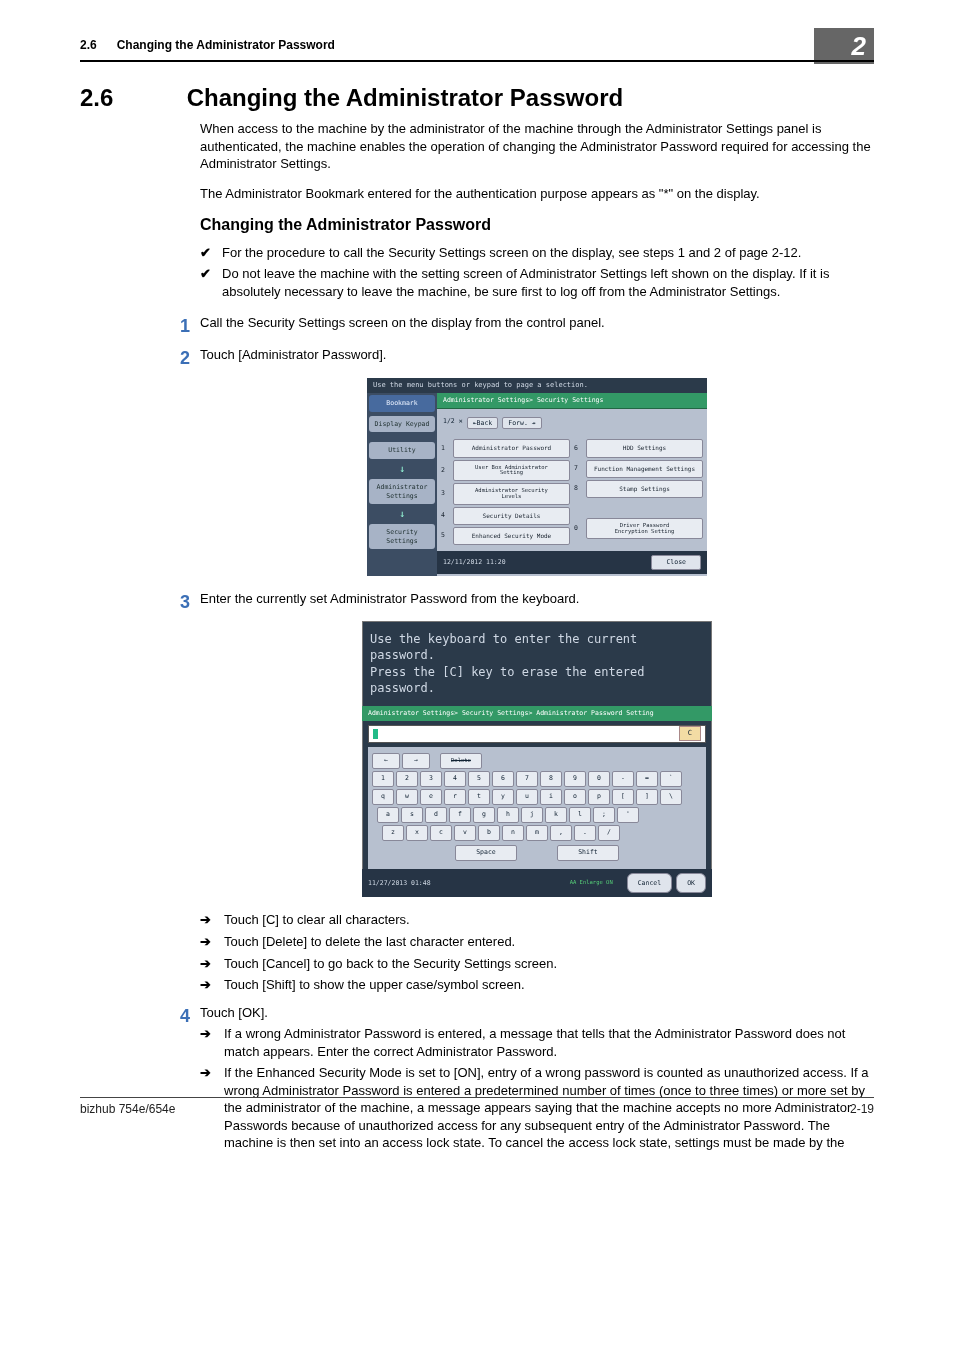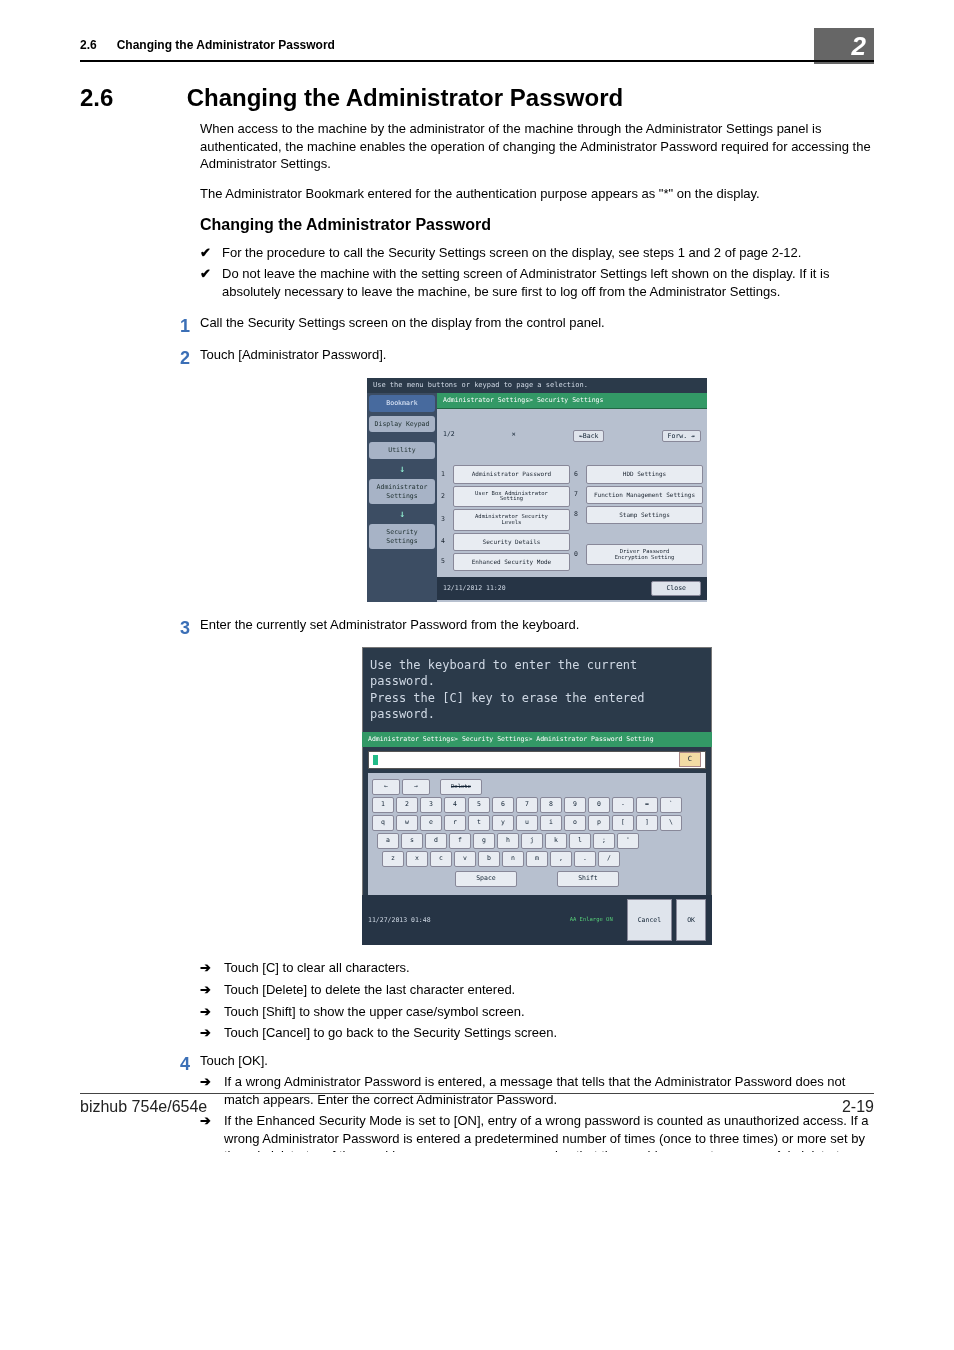--- a/index.html
+++ b/index.html
@@ -146,22 +146,22 @@
     flex: 1;
     background: #b7c0cf;
     color: #1a2430;
     padding: 0 0 2px 0;
   }
   .fig1 .crumb {
     background: #396; color: #fff; padding: 3px 6px; font-size: 6.5px;
     border-bottom: 1px solid #264;
   }
   .fig1 .pager {
-    display: flex; justify-content: space-between; gap: 4px;
-    padding: 21px 6px; font-size: 6.5px; color: #123;
+    display: flex; justify-content: flex-start; gap: 4px;
+    padding: 8px 6px; font-size: 6.5px; color: #123;
   }
   .fig1 .pager .btn {
     background: #dfe4ec; border: 1px solid #889; padding: 1px 5px; border-radius: 2px;
     color: #123;
   }
   .fig1 .grid { display: flex; padding: 2px 4px; gap: 4px;}
   .fig1 .col { flex:1; display:flex; flex-direction:column; gap:2px;}
   .fig1 .row { display:flex; align-items:center; gap:4px;}
   .fig1 .idx { width: 8px; font-size: 6.5px;}
   .fig1 .opt {
@@ -213,25 +213,25 @@
   .fig2 .kkey.del { width:40px; font-size:5.5px; text-decoration: line-through;}
   .fig2 .kkey.space { width:60px; }
   .fig2 .kkey.shift { width:60px; }
   .fig2 .spacerow { display:flex; justify-content:center; gap:40px; margin-top:4px;}
   .fig2 .footer {
     display:flex; justify-content:space-between; align-items:center;
     padding:4px 6px; font-size:6.5px; background:#263445; color:#cfd8e4;
   }
   .fig2 .okc { display:flex; gap:4px; align-items:center;}
   .fig2 .okc .b {
-    background:#dfe4ec; color:#123; border:1px solid #889; padding:16px 10px; border-radius:0;
+    background:#dfe4ec; color:#123; border:1px solid #889; padding:5px 10px; border-radius:6px;
   }
   .fig2 .enl { font-size:5.5px; color:#5c7; margin-right:10px; }
   .ftr {
-    position:absolute; bottom:36px; left:80px; right:80px; font-size:16px; color:#222;
+    position:absolute; bottom:36px; left:80px; right:80px; font-size:12px; color:#222;
     display:flex; justify-content:space-between;
     border-top:1px solid #444; padding-top:4px;
   }
 </style>
 </head>
 <body>
 
 <div class="page">
   <div class="hdr-row">
     <span class="num">2.6</span>
@@ -436,22 +436,22 @@
           <span class="enl">AA Enlarge ON</span>
           <span class="b">Cancel</span>
           <span class="b">OK</span>
         </span>
       </div>
     </div>
 
     <ul class="arrow-list">
       <li>Touch [C] to clear all characters.</li>
       <li>Touch [Delete] to delete the last character entered.</li>
+      <li>Touch [Cancel] to go back to the Security Settings screen.</li>
       <li>Touch [Shift] to show the upper case/symbol screen.</li>
-      <li>Touch [Cancel] to go back to the Security Settings screen.</li>
     </ul>
 
     <div class="step-block">
       <span class="step-num">4</span>
       <div class="step-text">Touch [OK].</div>
       <ul class="arrow-list">
         <li>If a wrong Administrator Password is entered, a message that tells that the Administrator Password does not match appears. Enter the correct Administrator Password.</li>
         <li>If the Enhanced Security Mode is set to [ON], entry of a wrong password is counted as unauthorized access. If a wrong Administrator Password is entered a predetermined number of times (once to three times) or more set by the administrator of the machine, a message appears saying that the machine accepts no more Administrator Passwords because of unauthorized access for any subsequent entry of the Administrator Password. The machine is then set into an access lock state. To cancel the access lock state, settings must be made by the Service Engineer; or, turn off, and then turn on, the main power switch of the machine. If the main power switch is turned off and on, the access lock state is canceled after the lapse of time set for [Release Time Settings]. When the main power switch is turned off, then on again, wait at least 10 seconds to turn it on after turning it</li>
       </ul>
     </div>

